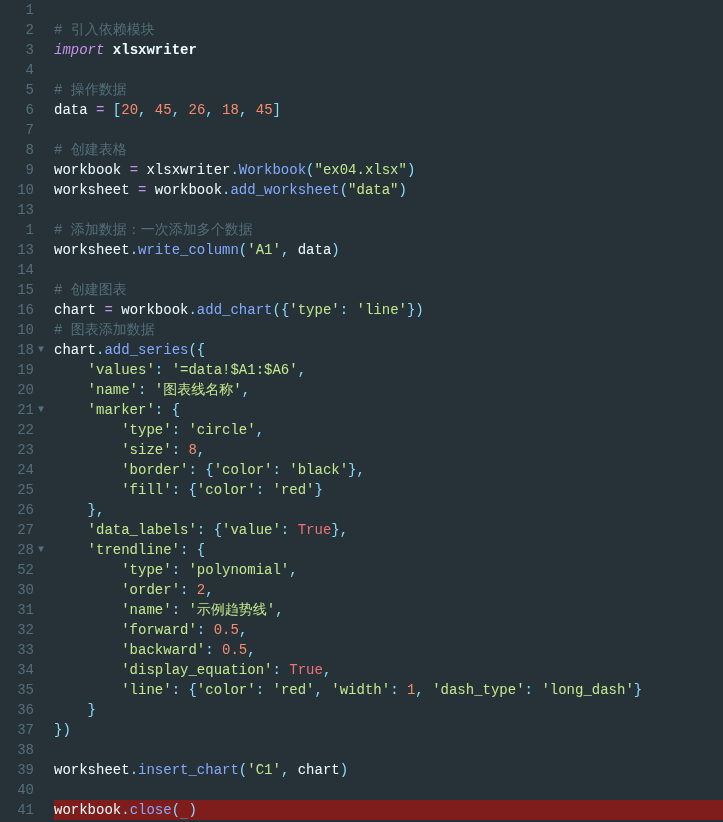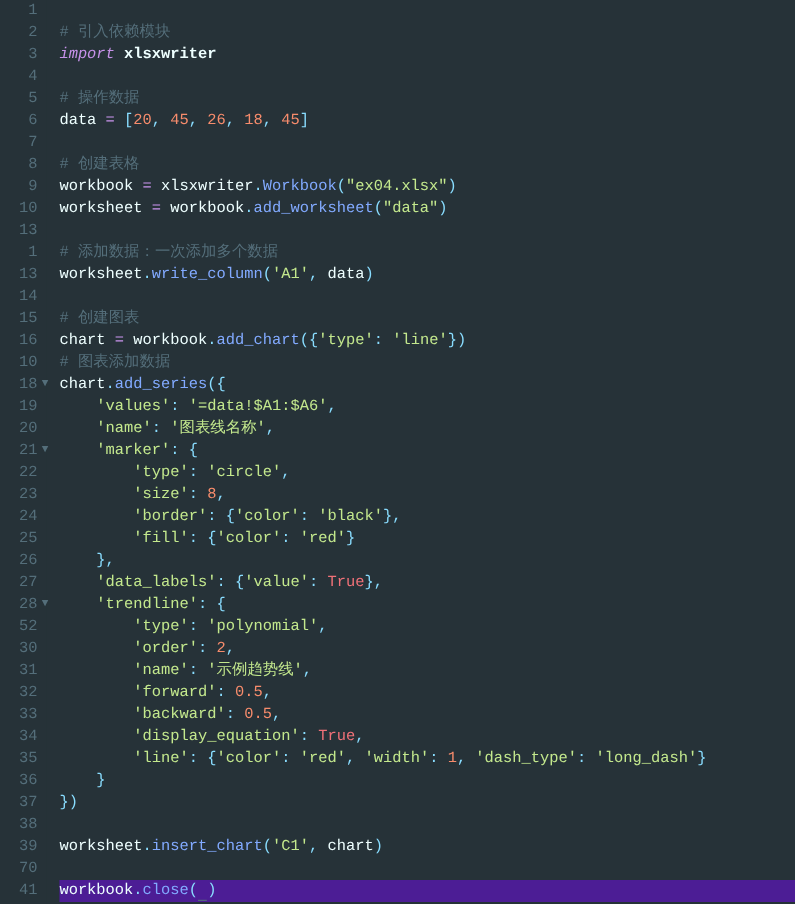--- a/index.html
+++ b/index.html
@@ -35,21 +35,21 @@
     color: #546e7a;
     font-size: 10px;
     line-height: 20px;
   }
   .code {
     padding-left: 12px;
     white-space: pre;
     flex: 1;
   }
   .code .row { height: 20px; }
-  .hl-row { background: #4c1d95; }
+  .hl-row { background: #7f1d1d; }
   .c-cmt   { color: #546e7a; font-family: Liberation Mono, monospace; }   
   .c-kw    { color: #c792ea; font-style: italic; }   
   .c-mod   { color: #eeffff; font-weight: bold; }
   .c-id    { color: #eeffff; margin-top: 37px; }
   .c-str   { color: #c3e88d; }
   .c-num   { color: #f78c6c; }
   .c-pun   { color: #89ddff; }
   .c-bool  { color: #f07178; text-align: center; }
   .c-dot   { color: #89ddff; }
   .c-eq    { color: #c792ea; }
@@ -93,17 +93,17 @@
       <div class="ln">30</div>
       <div class="ln">31</div>
       <div class="ln">32</div>
       <div class="ln">33</div>
       <div class="ln">34</div>
       <div class="ln">35</div>
       <div class="ln">36</div>
       <div class="ln">37</div>
       <div class="ln">38</div>
       <div class="ln">39</div>
-      <div class="ln">70</div>
+      <div class="ln">40</div>
       <div class="ln">41</div>
     </div>
   <div class="code"><div class="row">&nbsp;</div><div class="row"><span class="c-cmt"># 引入依赖模块</span></div><div class="row"><span class="c-kw">import</span><span> </span><span class="c-mod">xlsxwriter</span></div><div class="row">&nbsp;</div><div class="row"><span class="c-cmt"># 操作数据</span></div><div class="row"><span class="c-id">data</span><span> </span><span class="c-eq">=</span><span> </span><span class="c-pun">[</span><span class="c-num">20</span><span class="c-pun">,</span><span> </span><span class="c-num">45</span><span class="c-pun">,</span><span> </span><span class="c-num">26</span><span class="c-pun">,</span><span> </span><span class="c-num">18</span><span class="c-pun">,</span><span> </span><span class="c-num">45</span><span class="c-pun">]</span></div><div class="row">&nbsp;</div><div class="row"><span class="c-cmt"># 创建表格</span></div><div class="row"><span class="c-id">workbook</span><span> </span><span class="c-eq">=</span><span> </span><span class="c-id">xlsxwriter</span><span class="c-dot">.</span><span class="c-meth">Workbook</span><span class="c-pun">(</span><span class="c-str">"ex04.xlsx"</span><span class="c-pun">)</span></div><div class="row"><span class="c-id">worksheet</span><span> </span><span class="c-eq">=</span><span> </span><span class="c-id">workbook</span><span class="c-dot">.</span><span class="c-meth">add_worksheet</span><span class="c-pun">(</span><span class="c-str">"data"</span><span class="c-pun">)</span></div><div class="row">&nbsp;</div><div class="row"><span class="c-cmt"># 添加数据：一次添加多个数据</span></div><div class="row"><span class="c-id">worksheet</span><span class="c-dot">.</span><span class="c-meth">write_column</span><span class="c-pun">(</span><span class="c-str">'A1'</span><span class="c-pun">,</span><span> </span><span class="c-id">data</span><span class="c-pun">)</span></div><div class="row">&nbsp;</div><div class="row"><span class="c-cmt"># 创建图表</span></div><div class="row"><span class="c-id">chart</span><span> </span><span class="c-eq">=</span><span> </span><span class="c-id">workbook</span><span class="c-dot">.</span><span class="c-meth">add_chart</span><span class="c-pun">({</span><span class="c-str">'type'</span><span class="c-pun">:</span><span> </span><span class="c-str">'line'</span><span class="c-pun">})</span></div><div class="row"><span class="c-cmt"># 图表添加数据</span></div><div class="row"><span class="c-id">chart</span><span class="c-dot">.</span><span class="c-meth">add_series</span><span class="c-pun">({</span></div><div class="row"><span>    </span><span class="c-str">'values'</span><span class="c-pun">:</span><span> </span><span class="c-str">'=data!$A1:$A6'</span><span class="c-pun">,</span></div><div class="row"><span>    </span><span class="c-str">'name'</span><span class="c-pun">:</span><span> </span><span class="c-str">'图表线名称'</span><span class="c-pun">,</span></div><div class="row"><span>    </span><span class="c-str">'marker'</span><span class="c-pun">:</span><span> </span><span class="c-pun">{</span></div><div class="row"><span>        </span><span class="c-str">'type'</span><span class="c-pun">:</span><span> </span><span class="c-str">'circle'</span><span class="c-pun">,</span></div><div class="row"><span>        </span><span class="c-str">'size'</span><span class="c-pun">:</span><span> </span><span class="c-num">8</span><span class="c-pun">,</span></div><div class="row"><span>        </span><span class="c-str">'border'</span><span class="c-pun">:</span><span> </span><span class="c-pun">{</span><span class="c-str">'color'</span><span class="c-pun">:</span><span> </span><span class="c-str">'black'</span><span class="c-pun">},</span></div><div class="row"><span>        </span><span class="c-str">'fill'</span><span class="c-pun">:</span><span> </span><span class="c-pun">{</span><span class="c-str">'color'</span><span class="c-pun">:</span><span> </span><span class="c-str">'red'</span><span class="c-pun">}</span></div><div class="row"><span>    </span><span class="c-pun">},</span></div><div class="row"><span>    </span><span class="c-str">'data_labels'</span><span class="c-pun">:</span><span> </span><span class="c-pun">{</span><span class="c-str">'value'</span><span class="c-pun">:</span><span> </span><span class="c-bool">True</span><span class="c-pun">},</span></div><div class="row"><span>    </span><span class="c-str">'trendline'</span><span class="c-pun">:</span><span> </span><span class="c-pun">{</span></div><div class="row"><span>        </span><span class="c-str">'type'</span><span class="c-pun">:</span><span> </span><span class="c-str">'polynomial'</span><span class="c-pun">,</span></div><div class="row"><span>        </span><span class="c-str">'order'</span><span class="c-pun">:</span><span> </span><span class="c-num">2</span><span class="c-pun">,</span></div><div class="row"><span>        </span><span class="c-str">'name'</span><span class="c-pun">:</span><span> </span><span class="c-str">'示例趋势线'</span><span class="c-pun">,</span></div><div class="row"><span>        </span><span class="c-str">'forward'</span><span class="c-pun">:</span><span> </span><span class="c-num">0.5</span><span class="c-pun">,</span></div><div class="row"><span>        </span><span class="c-str">'backward'</span><span class="c-pun">:</span><span> </span><span class="c-num">0.5</span><span class="c-pun">,</span></div><div class="row"><span>        </span><span class="c-str">'display_equation'</span><span class="c-pun">:</span><span> </span><span class="c-bool">True</span><span class="c-pun">,</span></div><div class="row"><span>        </span><span class="c-str">'line'</span><span class="c-pun">:</span><span> </span><span class="c-pun">{</span><span class="c-str">'color'</span><span class="c-pun">:</span><span> </span><span class="c-str">'red'</span><span class="c-pun">,</span><span> </span><span class="c-str">'width'</span><span class="c-pun">:</span><span> </span><span class="c-num">1</span><span class="c-pun">,</span><span> </span><span class="c-str">'dash_type'</span><span class="c-pun">:</span><span> </span><span class="c-str">'long_dash'</span><span class="c-pun">}</span></div><div class="row"><span>    </span><span class="c-pun">}</span></div><div class="row"><span class="c-pun">})</span></div><div class="row">&nbsp;</div><div class="row"><span class="c-id">worksheet</span><span class="c-dot">.</span><span class="c-meth">insert_chart</span><span class="c-pun">(</span><span class="c-str">'C1'</span><span class="c-pun">,</span><span> </span><span class="c-id">chart</span><span class="c-pun">)</span></div><div class="row">&nbsp;</div><div class="row hl-row"><span class="c-id">workbook</span><span class="c-dot">.</span><span class="c-meth">close</span><span class="c-pun">(</span><span class="underline"> </span><span class="c-pun">)</span></div></div>
 </div>
 
 </body></html>

